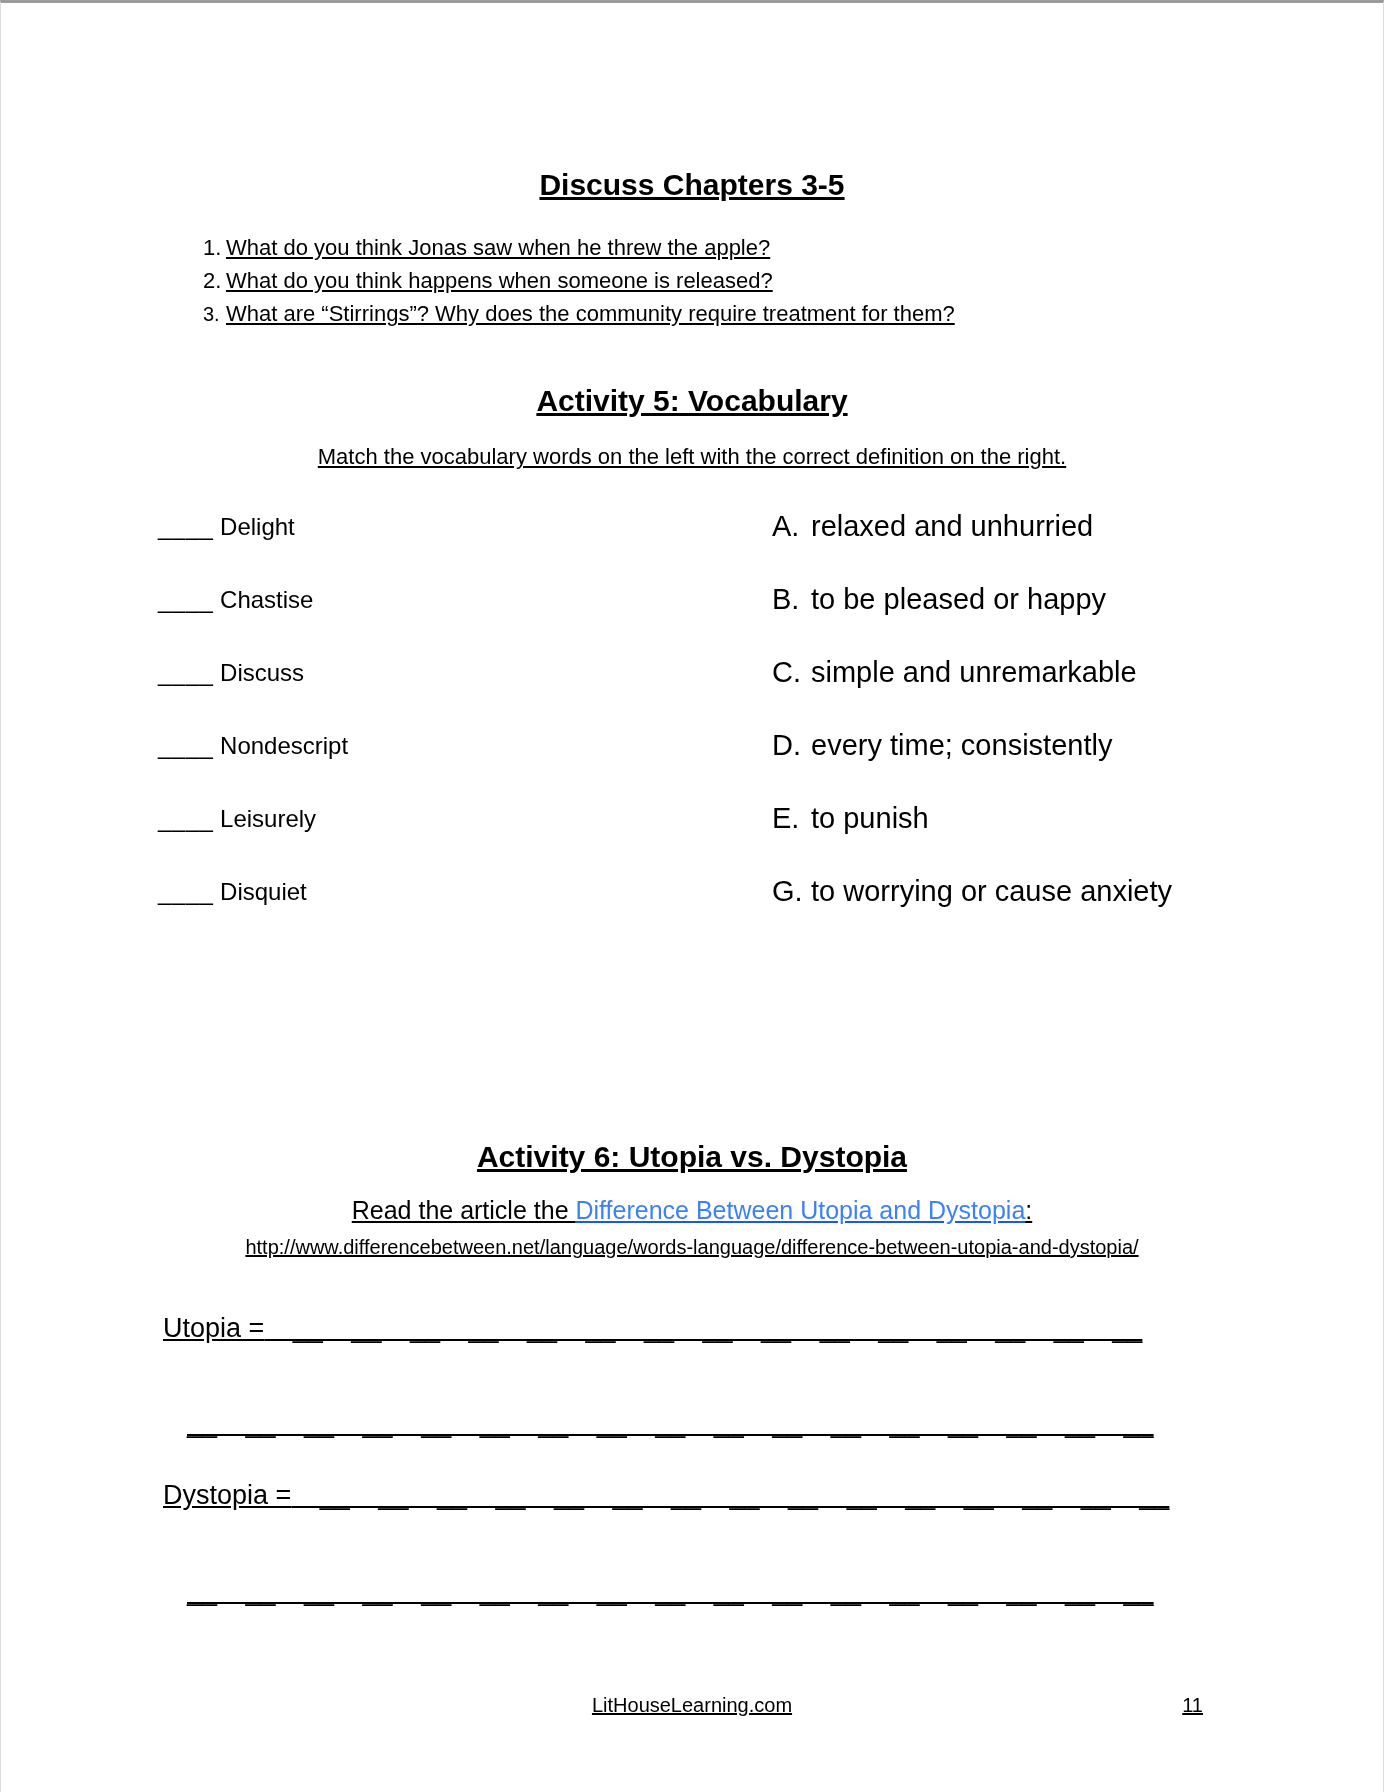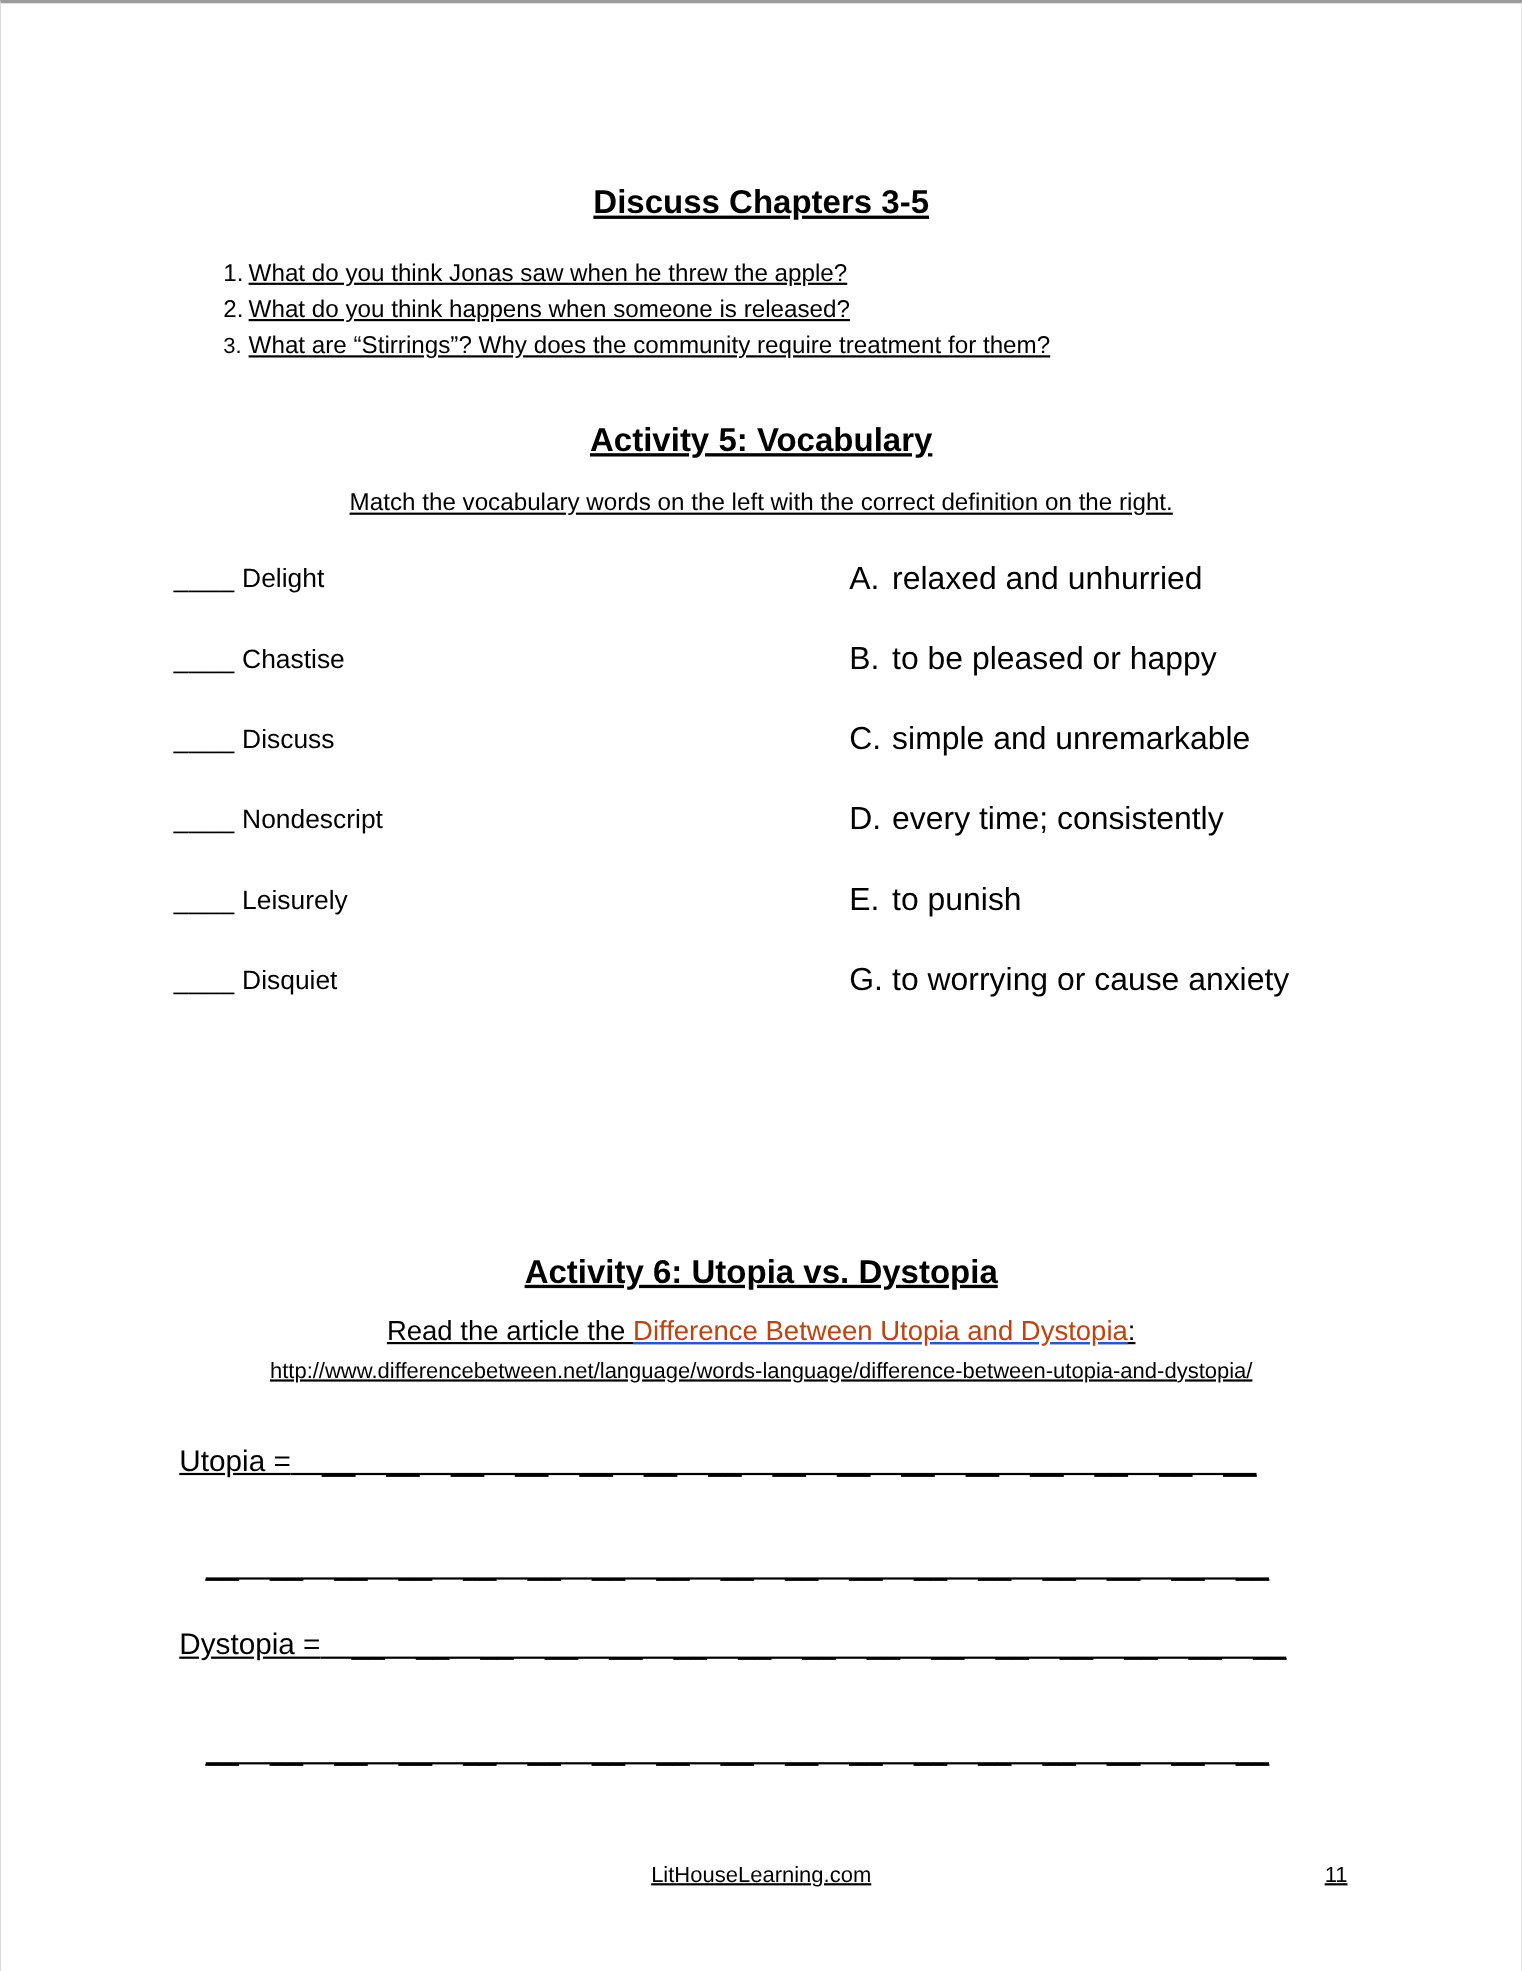--- a/index.html
+++ b/index.html
@@ -53,21 +53,21 @@
 
   .read-line { font-size: 25px; line-height: 30px; }
   .article-link { text-decoration: underline; cursor: pointer; }
   .url-line { font-size: 20px; line-height: 24px; }
 
   .fill-line { font-size: 27px; line-height: 34px; white-space: nowrap; }
   .fill-label { }
   .fill-blanks { word-spacing: 21px; }
 
   .footer-site { top: 1690px; font-size: 20px; line-height: 24px; }
-  .page-number { top: 1690px; right: 158px; font-size: 20px; line-height: 24px; }
+  .page-number { top: 1690px; right: 180px; font-size: 20px; line-height: 24px; }
 </style>
 </head>
 <body>
 
 <div class="page">
 
   <div class="abs centered h-title" style="top:164px">Discuss Chapters 3-5</div>
 
   <div class="abs q-list">
     <div class="q-row">
@@ -116,21 +116,21 @@
     <div class="match-row">
       <span class="match-left"><span class="word-blank">____</span> <span>Disquiet</span></span>
       <span class="match-right"><span class="def-letter">G.</span><span>to worrying or cause anxiety</span></span>
     </div>
 
   </div>
 
   <div class="abs centered h-title" style="top:1136px">Activity 6: Utopia vs. Dystopia</div>
 
   <div class="abs centered read-line" style="top:1192px">
-    <span>Read the article the </span><span class="article-link" id="article-link" style="color: #c2410c; text-decoration-color: rgb(32, 88, 216);">Difference Between Utopia and Dystopia</span><span>:</span>
+    <span>Read the article the </span><span class="article-link" id="article-link" style="color: #3b82f6; text-decoration-color: rgb(32, 88, 216);">Difference Between Utopia and Dystopia</span><span>:</span>
   </div>
 
   <div class="abs fill-line" style="top:1308px; left:162px">
     <span class="fill-label">Utopia =</span><span class="fill-blanks"> __ __ __ __ __ __ __ __ __ __ __ __ __ __ __</span>
   </div>
 
   <div class="abs centered url-line" style="top:1232px">http://www.differencebetween.net/language/words-language/difference-between-utopia-and-dystopia/</div>
 
   <div class="abs fill-line" style="top:1403px; left:186px">
     <span class="fill-blanks">__ __ __ __ __ __ __ __ __ __ __ __ __ __ __ __ __</span>

